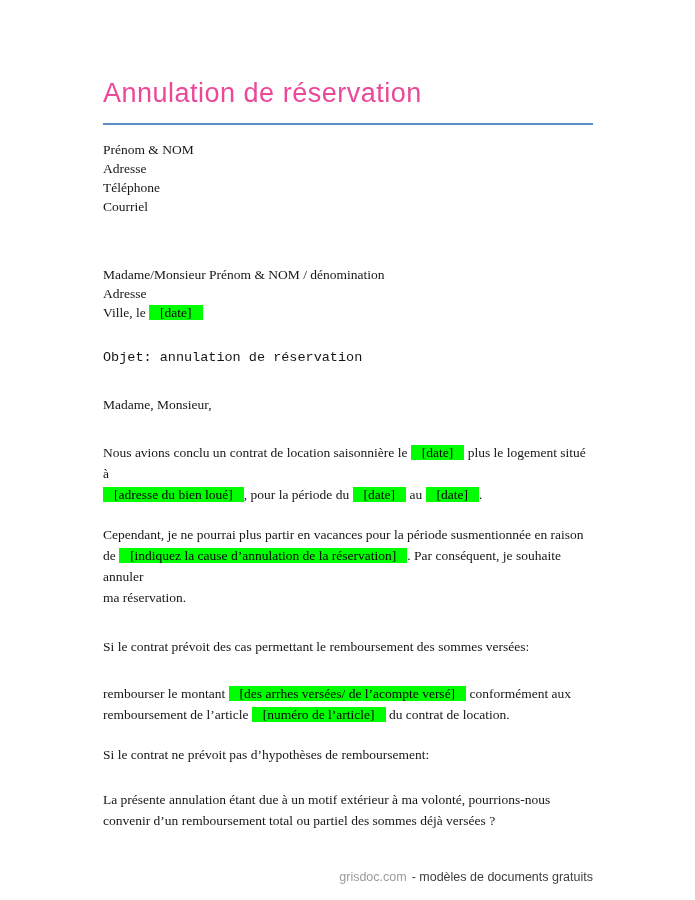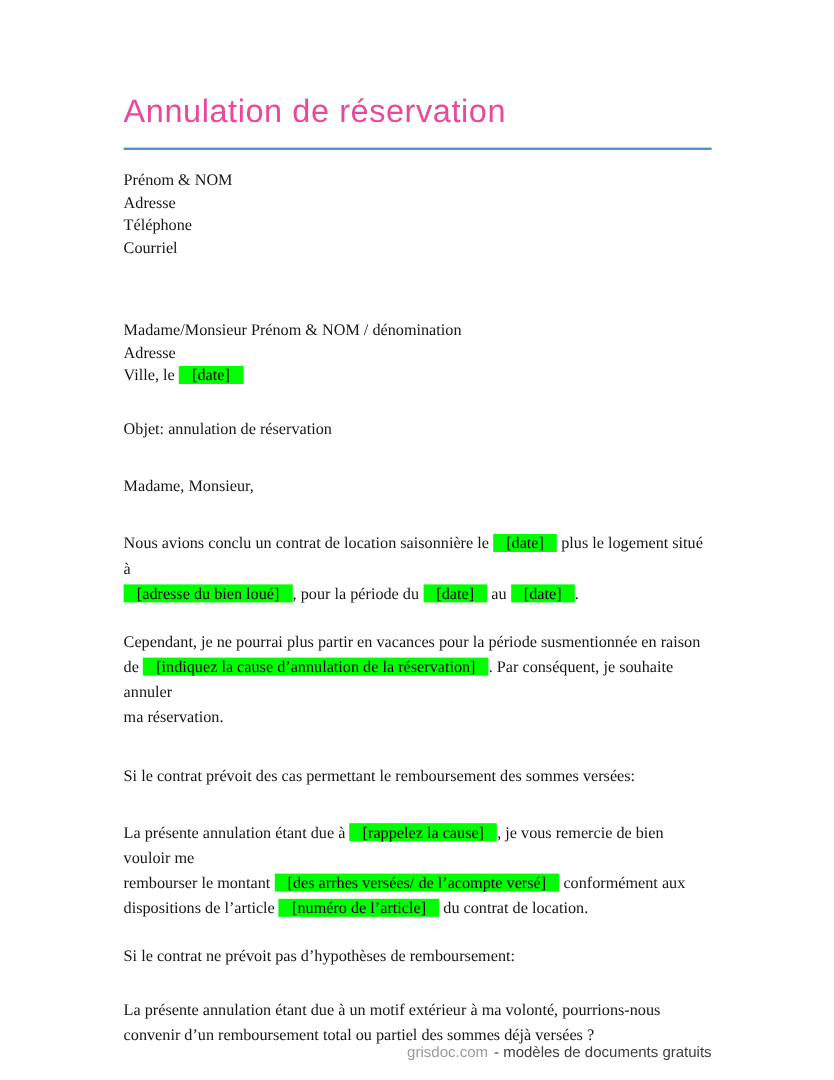--- a/index.html
+++ b/index.html
@@ -33,21 +33,21 @@
     margin: 0;
     font-size: 13.5px;
     line-height: 19px;
   }
   .block .line { min-height: 19px; }
   .block.para { line-height: 21px; }
   .block.para .line { min-height: 21px; }
 
   [data-name="sender-block"]              { margin-bottom: 49px; }
   [data-name="recipient-block"]           { margin-bottom: 26px; }
-  [data-name="subject-line"]              { margin-bottom: 28px; }
+  [data-name="subject-line"]              { margin-bottom: 28px; font-family: Liberation Mono, monospace; }
   [data-name="salutation"]                { margin-bottom: 28px; }
   [data-name="paragraph-contract"]        { margin-bottom: 19px; }
   [data-name="paragraph-cancellation"]    { margin-bottom: 29px; }
   [data-name="conditional-heading-refund"]    { margin-bottom: 27px; }
   [data-name="paragraph-refund-request"]  { margin-bottom: 20px; }
   [data-name="conditional-heading-no-refund"] { margin-bottom: 25px; }
   [data-name="paragraph-goodwill"]        { margin-bottom: 0; }
 
   .hl {
     background: #00ff00;
@@ -101,23 +101,22 @@
       </div>
       <div class="block para" data-name="paragraph-cancellation">
         <div class="line" data-name="text-line"><span data-name="text-segment">Cependant, je ne pourrai plus partir en vacances pour la période susmentionnée en raison</span></div>
         <div class="line" data-name="text-line"><span data-name="text-segment">de </span><span class="hl" data-name="placeholder-highlight">[indiquez la cause d’annulation de la réservation]</span><span data-name="text-segment">. Par conséquent, je souhaite annuler</span></div>
         <div class="line" data-name="text-line"><span data-name="text-segment">ma réservation.</span></div>
       </div>
       <div class="block" data-name="conditional-heading-refund">
         <div class="line" data-name="text-line"><span data-name="text-segment">Si le contrat prévoit des cas permettant le remboursement des sommes versées:</span></div>
       </div>
       <div class="block para" data-name="paragraph-refund-request">
-        <div class="line" data-name="text-line"><span data-name="text-segment">La présente annulation étant due à </span><span class="hl" data-name="placeholder-highlight">[rappelez la cause]</span><span data-name="text-segment">, je vous remercie de bien vouloir me</span></div>
         <div class="line" data-name="text-line"><span data-name="text-segment">rembourser le montant </span><span class="hl" data-name="placeholder-highlight">[des arrhes versées/ de l’acompte versé]</span><span data-name="text-segment"> conformément aux</span></div>
-        <div class="line" data-name="text-line"><span data-name="text-segment">dispositions de l’article </span><span class="hl" data-name="placeholder-highlight">[numéro de l’article]</span><span data-name="text-segment"> du contrat de location.</span></div>
+        <div class="line" data-name="text-line"><span data-name="text-segment">remboursement de l’article </span><span class="hl" data-name="placeholder-highlight">[numéro de l’article]</span><span data-name="text-segment"> du contrat de location.</span></div>
       </div>
       <div class="block" data-name="conditional-heading-no-refund">
         <div class="line" data-name="text-line"><span data-name="text-segment">Si le contrat ne prévoit pas d’hypothèses de remboursement:</span></div>
       </div>
       <div class="block para" data-name="paragraph-goodwill">
         <div class="line" data-name="text-line"><span data-name="text-segment">La présente annulation étant due à un motif extérieur à ma volonté, pourrions-nous</span></div>
         <div class="line" data-name="text-line"><span data-name="text-segment">convenir d’un remboursement total ou partiel des sommes déjà versées ?</span></div>
       </div>
     </div>
 

